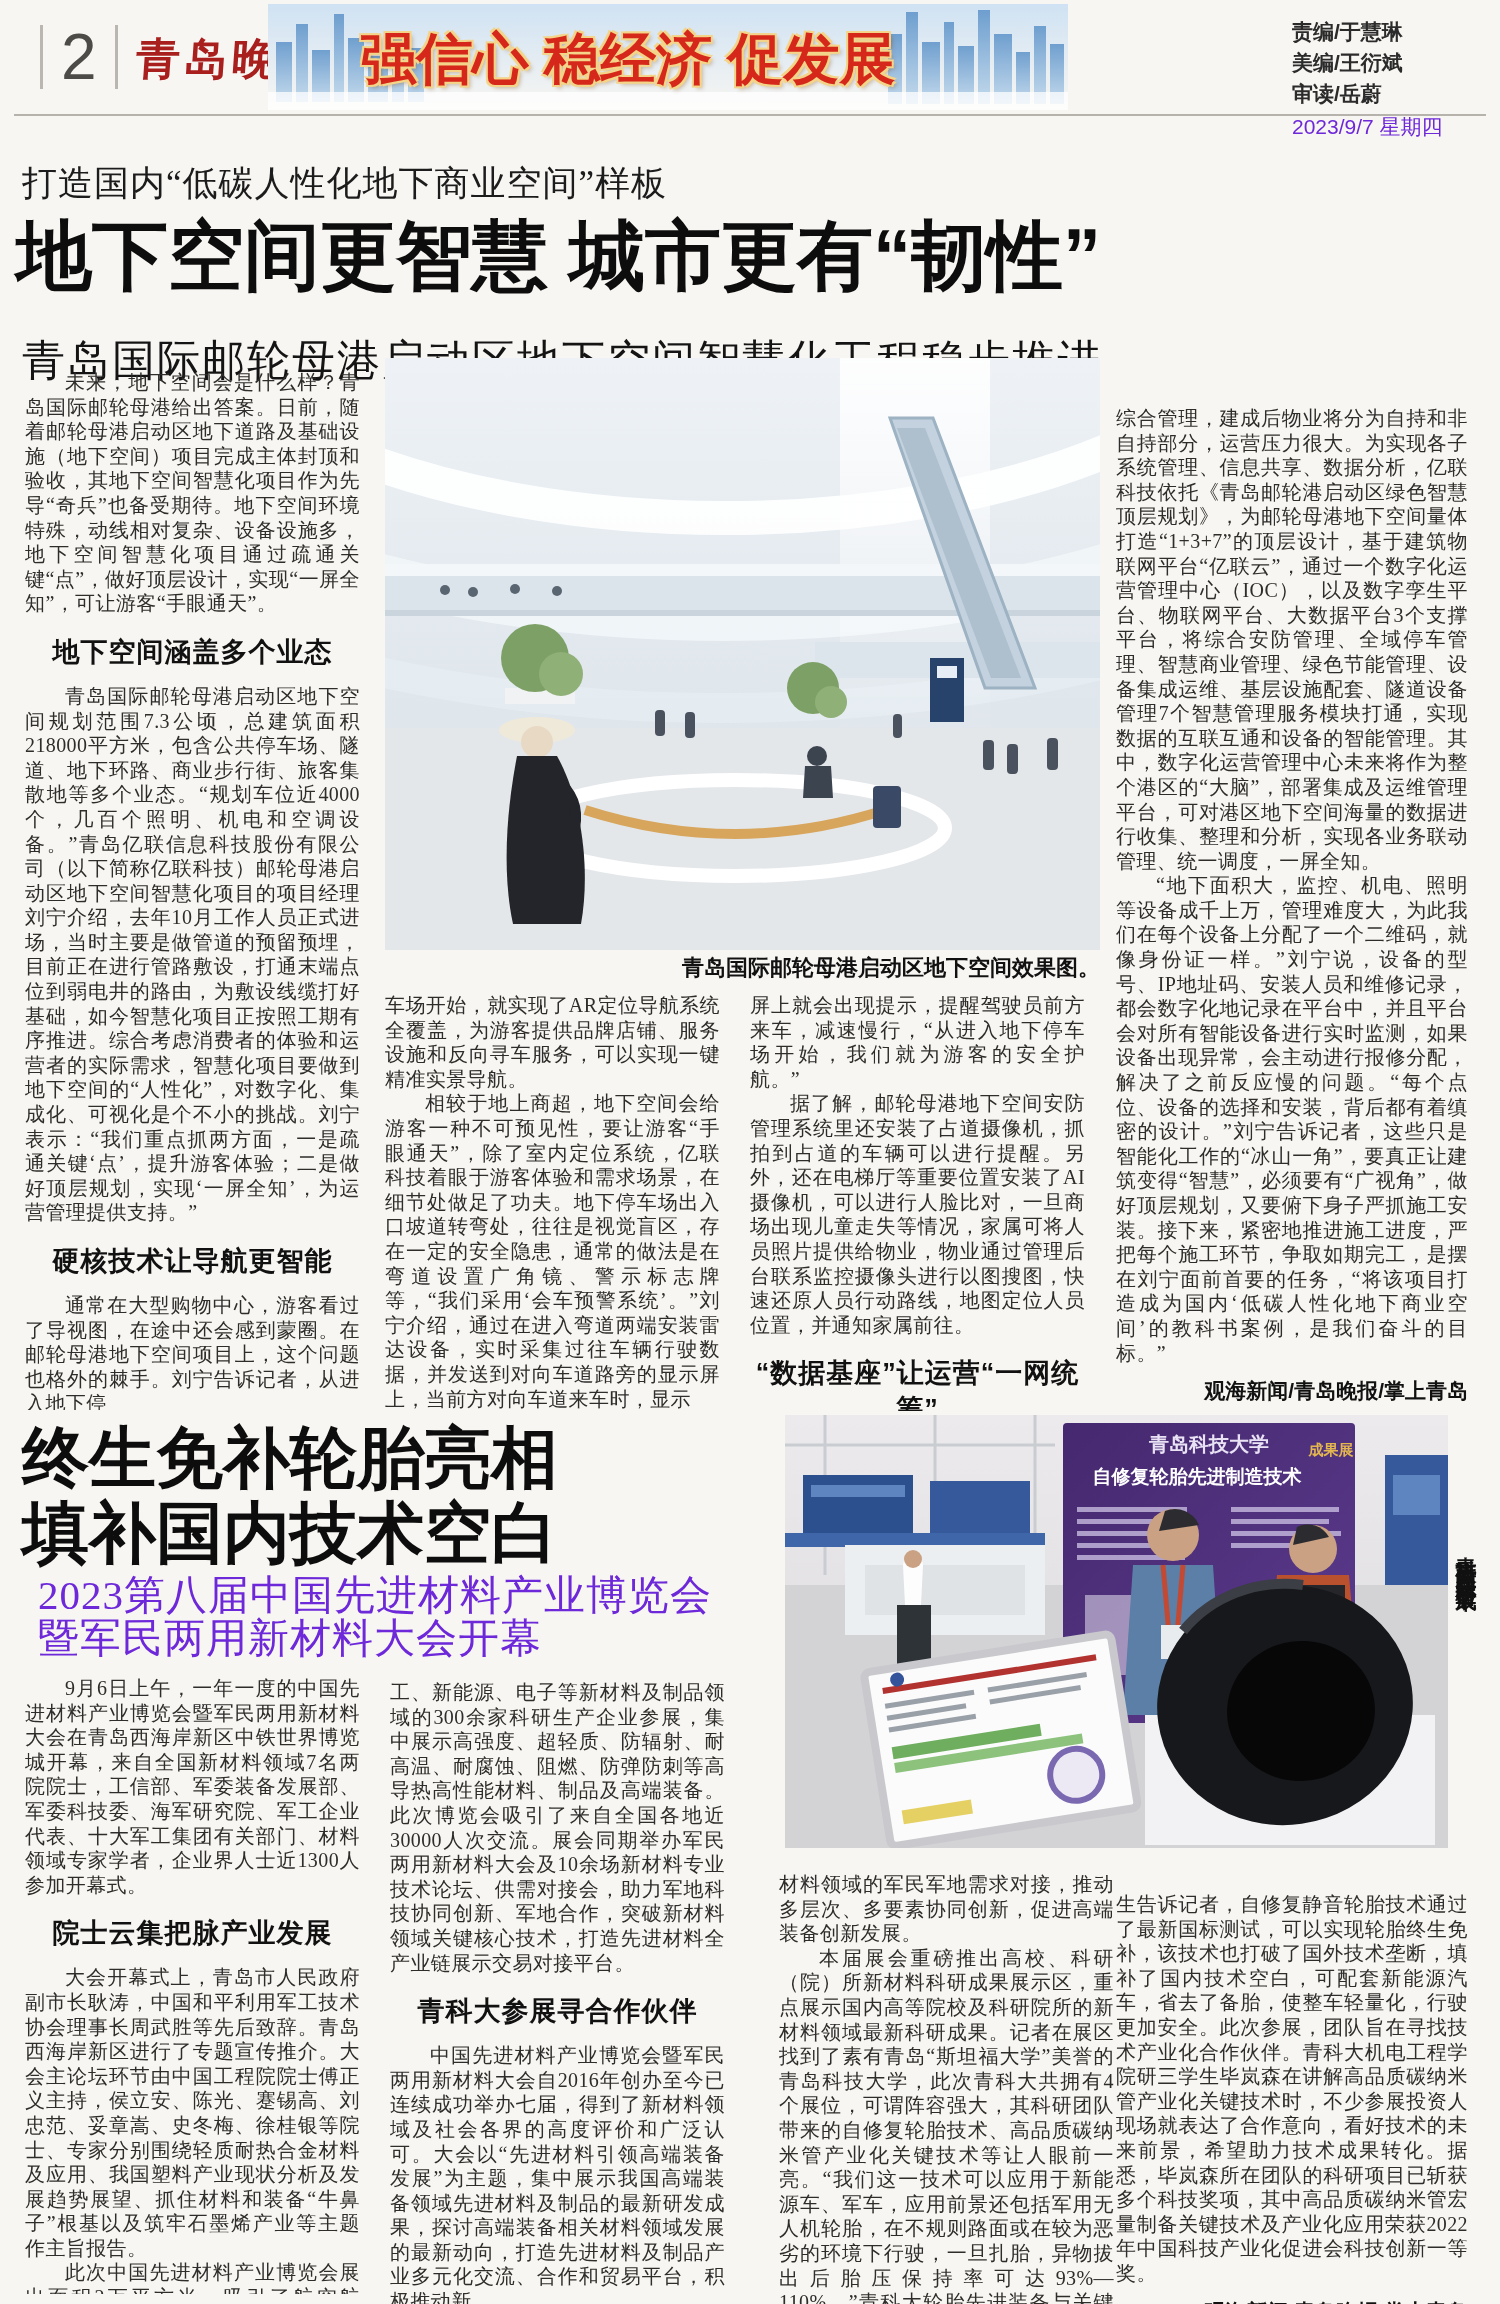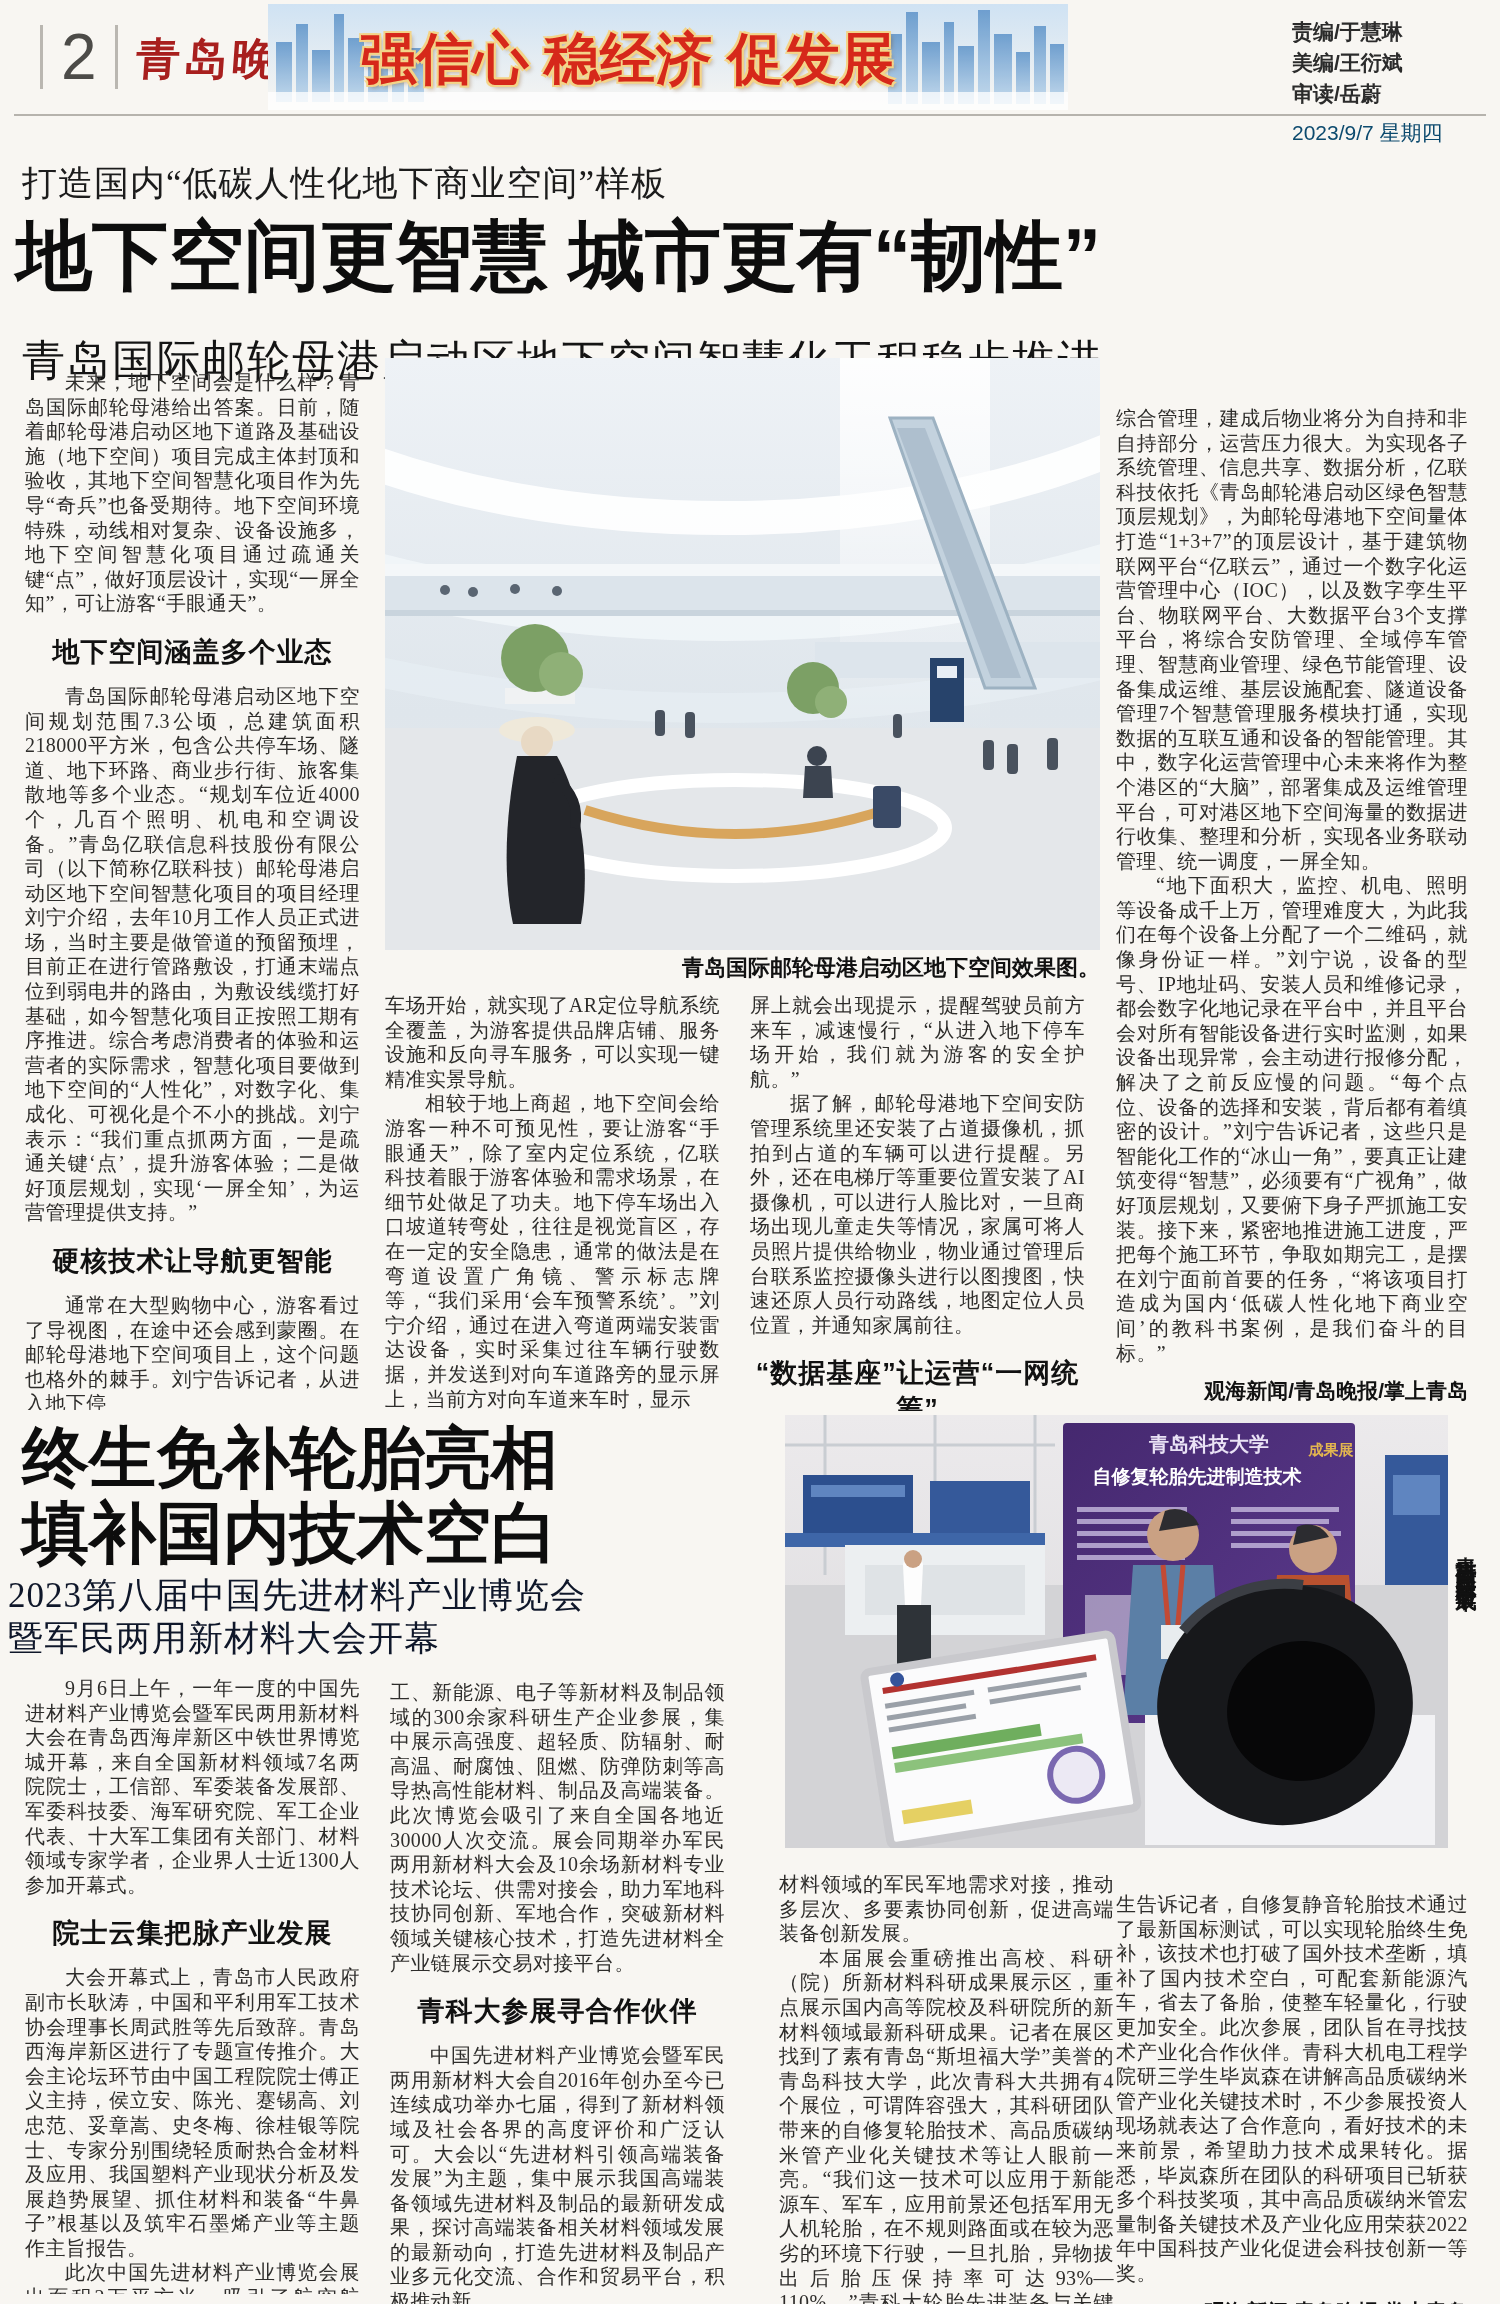--- a/index.html
+++ b/index.html
@@ -12,21 +12,21 @@
                 margin:0 18px;line-height:70px;}
   .masthead{position:absolute;left:136px;top:30px;font-size:44px;font-weight:700;color:#a81f1e;
             letter-spacing:4px;transform:skewX(-4deg);font-family:"Liberation Serif",serif;}
   .banner{position:absolute;left:268px;top:4px;width:800px;height:106px;}
   .banner svg{position:absolute;left:0;top:0;}
   .banner-text{position:absolute;left:70px;top:18px;width:580px;text-align:center;
       font-family:"Liberation Sans","DejaVu Sans",sans-serif;font-weight:900;font-size:56px;color:#d6281a;
       text-shadow:2px 2px 0 #f3d489,-2px -2px 0 #f3d489,2px -2px 0 #f3d489,-2px 2px 0 #f3d489,3px 3px 4px rgba(120,60,0,.35);}
   .pubinfo{position:absolute;left:1292px;top:16px;font-family:"Liberation Sans","DejaVu Sans",sans-serif;
            font-size:21px;font-weight:600;color:#2b2b2b;line-height:31px;}
-  .pubinfo .date{font-weight:400;color:#0c4a6e;margin-top:8px;}
+  .pubinfo .date{font-weight:400;color:#6d28d9;margin-top:2px;}
   .rule{position:absolute;left:14px;right:14px;top:114px;height:2px;background:#b6b3ad;}
   
   .kicker{position:absolute;left:22px;top:160px;font-size:35px;color:#1c1c1c;letter-spacing:1px;}
   .headline1{position:absolute;left:16px;top:206px;width:1140px;
       font-family:"Liberation Sans","DejaVu Sans",sans-serif;font-weight:900;font-size:76px;
       color:#0d0d0d;letter-spacing:0;white-space:nowrap;}
   .subhead1{position:absolute;left:22px;top:300px;font-size:43px;color:#141414;letter-spacing:2px;white-space:nowrap;margin-top:32px;}
   
   .col{position:absolute;overflow:hidden;}
   .col p{margin:0;text-indent:2em;font-size:20px;line-height:24.6px;text-align:justify;letter-spacing:.4px;}
@@ -42,21 +42,21 @@
   .photo1{position:absolute;left:385px;top:358px;width:715px;height:592px;}
   .caption1{position:absolute;left:385px;top:953px;width:715px;text-align:right;
       font-family:"Liberation Sans","DejaVu Sans",sans-serif;font-weight:700;font-size:22px;color:#111;}
   .photo2{position:absolute;left:785px;top:1415px;width:691px;height:433px;}
   .caption2{position:absolute;left:1452px;top:1540px;height:330px;
       writing-mode:vertical-rl;font-family:"Liberation Sans","DejaVu Sans",sans-serif;
       font-weight:700;font-size:21px;color:#111;letter-spacing:3px;}
   
   .headline2{position:absolute;left:22px;top:1420px;font-family:"Liberation Sans","DejaVu Sans",sans-serif;
       font-weight:900;font-size:67px;line-height:75px;color:#0d0d0d;}
-  .subhead2{position:absolute;left:8px;top:1574px;font-size:35px;line-height:43px;color:#0f172a;letter-spacing:1px;}
+  .subhead2{position:absolute;left:38px;top:1574px;font-size:41px;line-height:43px;color:#6d28d9;letter-spacing:1px;}
   .ca{left:25px;top:1676px;width:335px;height:618px;}
   .cb{left:390px;top:1680px;width:335px;height:624px;}
   .cc{left:750px;top:1872px;width:335px;height:432px;margin-left:29px;}
   .cd{left:1116px;top:1892px;width:352px;height:432px;}
 </style>
 </head>
 <body>
 
 <div class="page">
 

